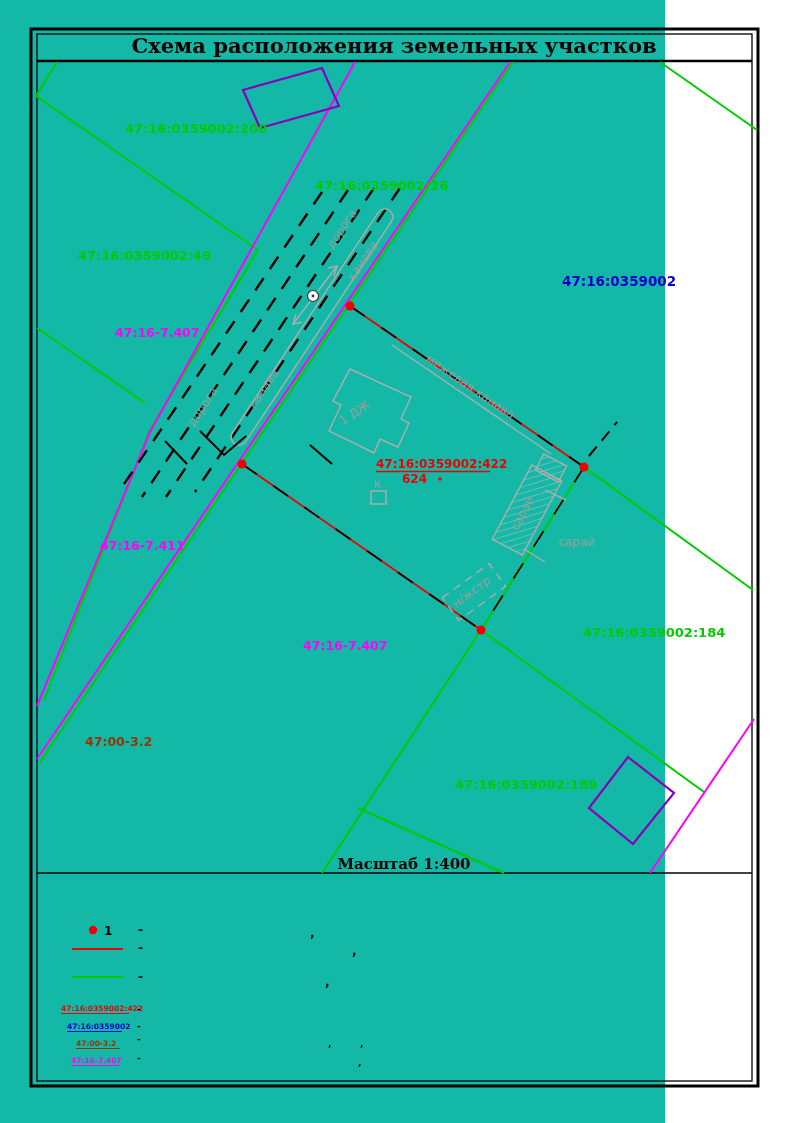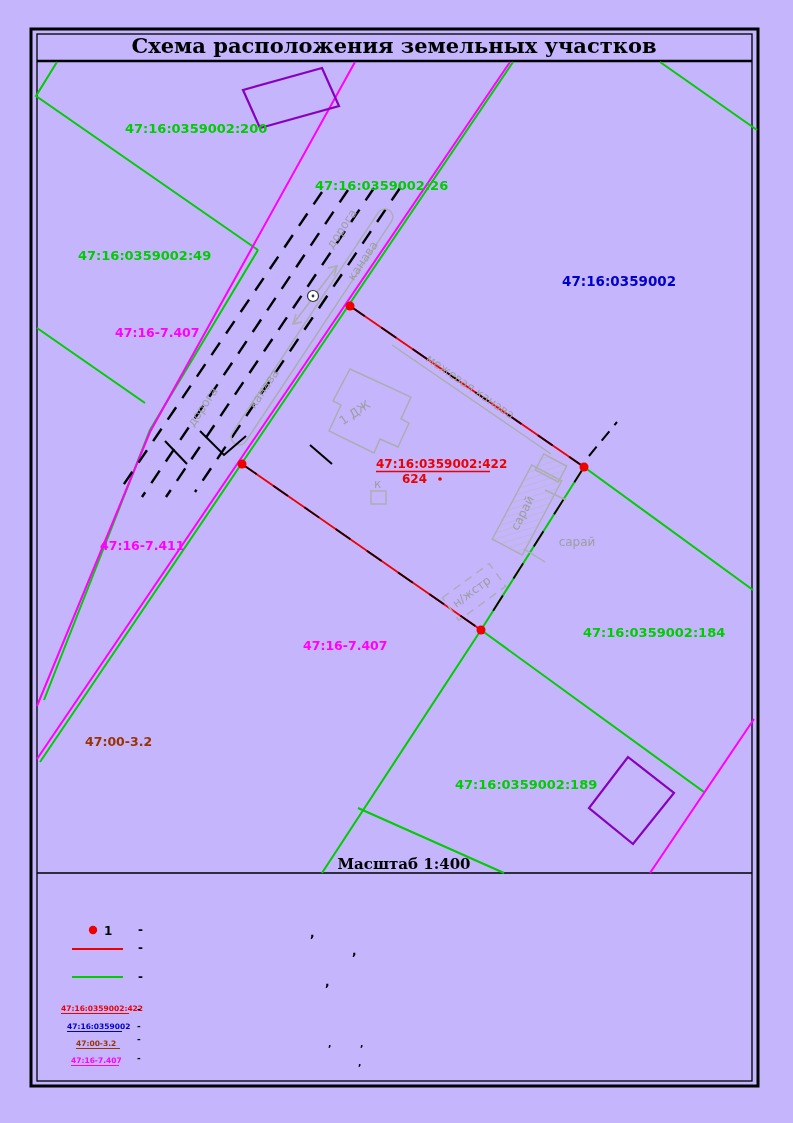--- a/index.html
+++ b/index.html
@@ -1,16 +1,16 @@
 <!DOCTYPE html>
 <html><head>
 <meta charset="utf-8">
 <style>
   html,body{margin:0;padding:0;background:#ffffff;}
-  .page{position:relative;width:793px;height:1123px;background:#c4b5fd;font-family:"DejaVu Sans",sans-serif;}
+  .page{position:relative;width:665px;height:1123px;background:#14b8a6;font-family:"DejaVu Sans",sans-serif;}
   svg{display:block;}
   .frame{fill:none;stroke:#000;}
   .gl{stroke:#00cc00;stroke-width:2;fill:none;}
   .ml{stroke:#ff00ff;stroke-width:2;fill:none;}
   .pl{stroke:#8800bb;stroke-width:2.2;fill:none;}
   .rl{stroke:#ee0000;stroke-width:1.8;fill:none;}
   .rovl{stroke:#1a0000;stroke-width:1.8;fill:none;stroke-dasharray:18 20;}
   .blkdash{stroke:#000;stroke-width:2.4;fill:none;stroke-dasharray:15 11;}
   .blk{stroke:#000;stroke-width:2;fill:none;}
   .gry{stroke:#adadad;stroke-width:1.4;fill:none;}

